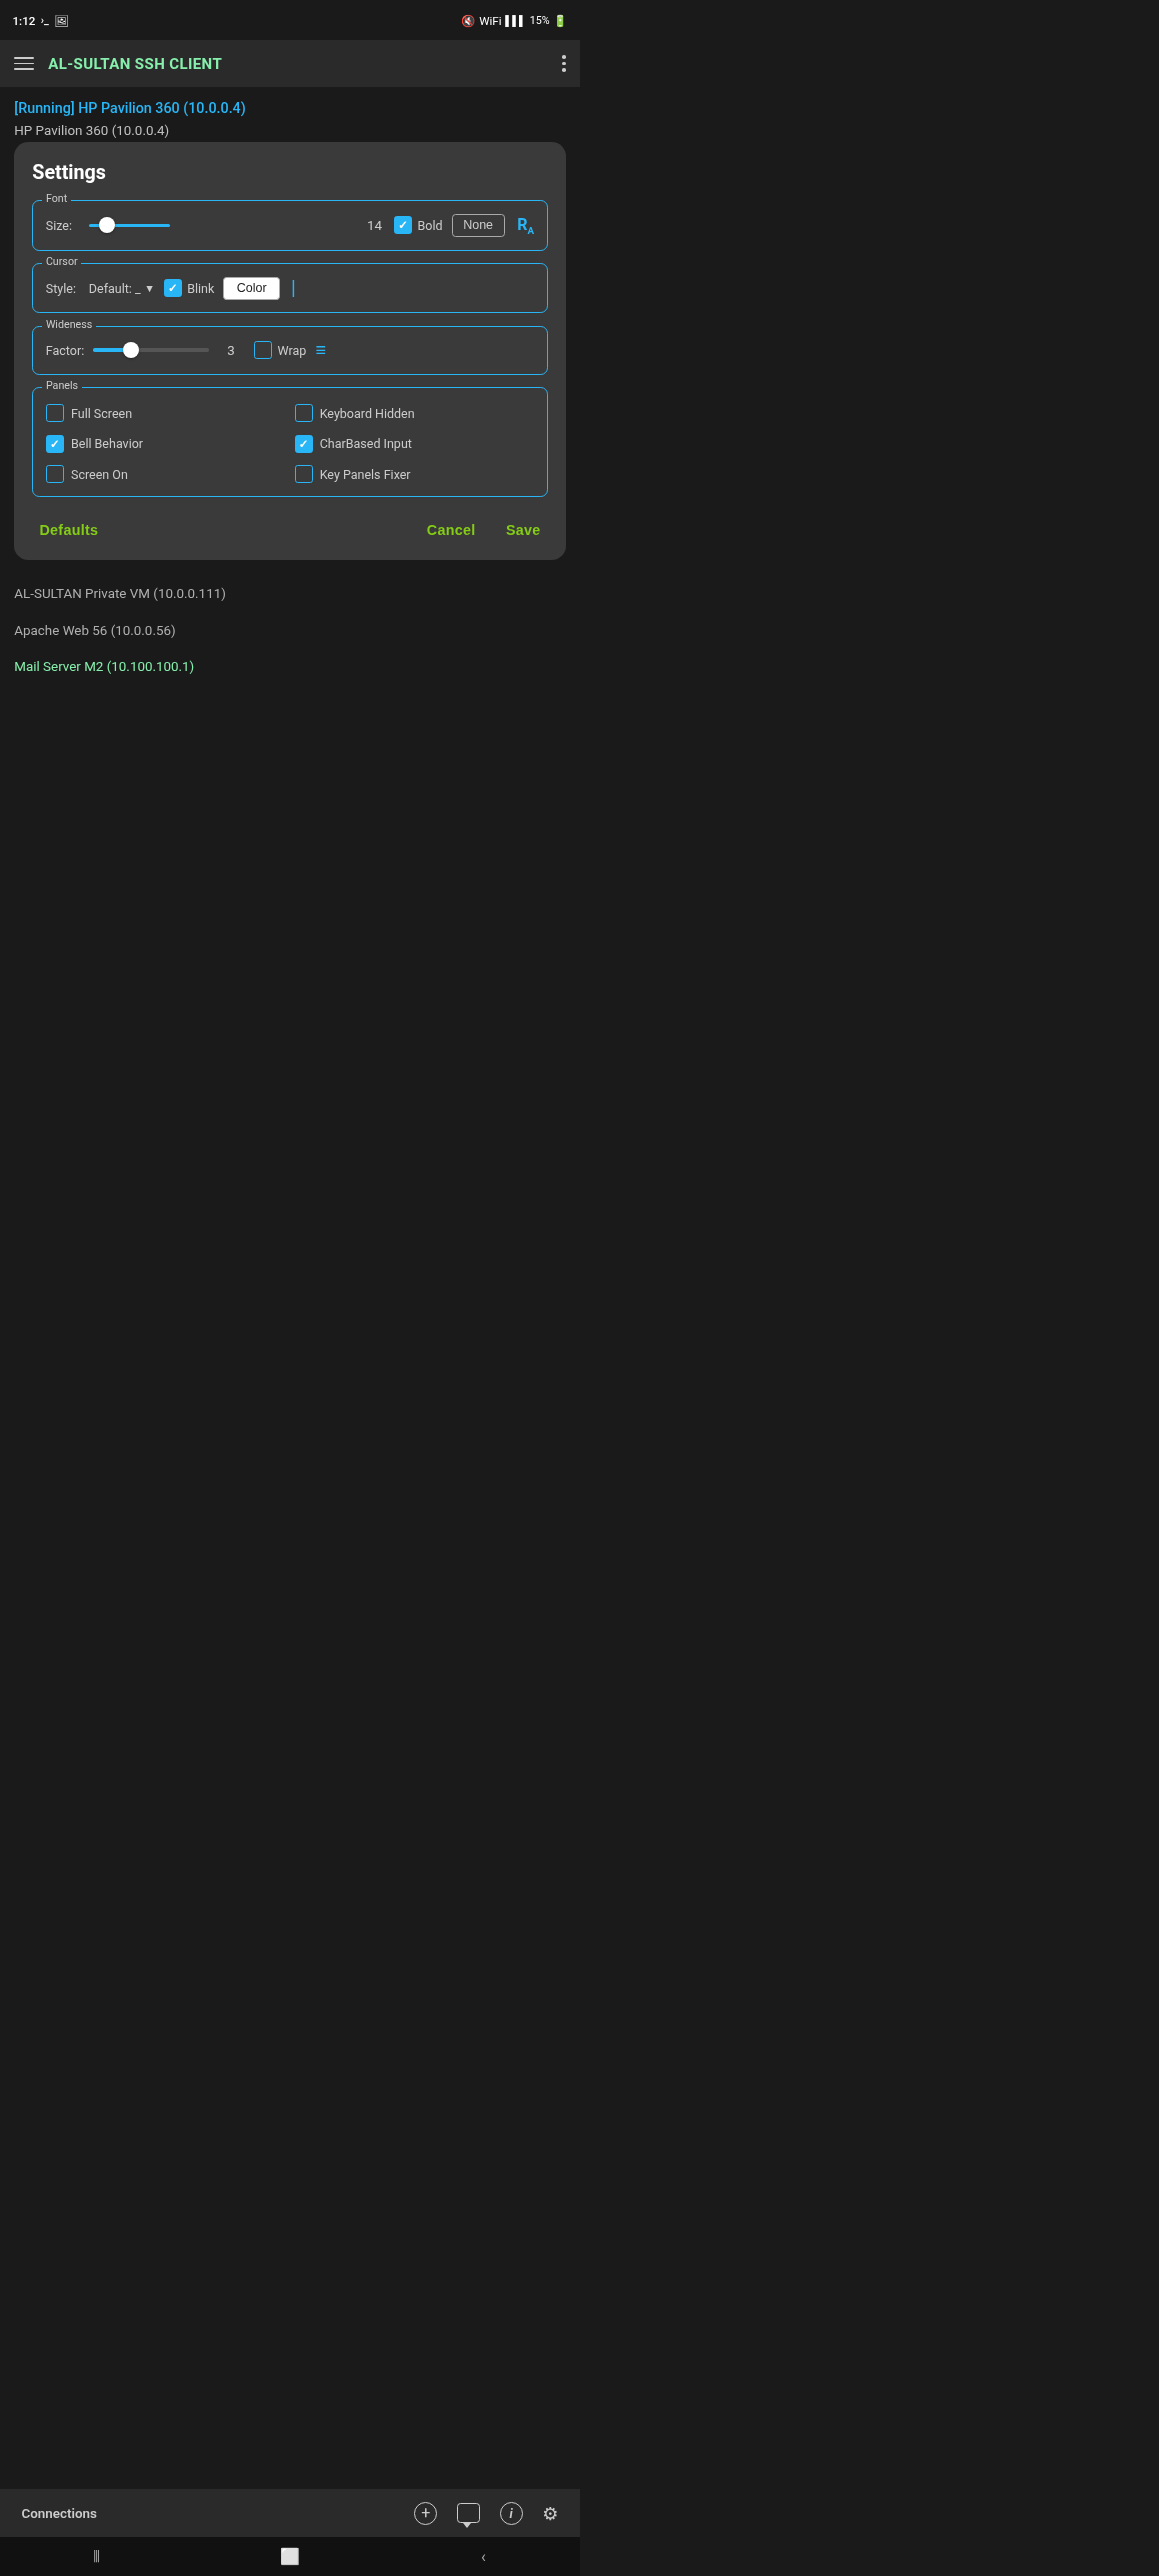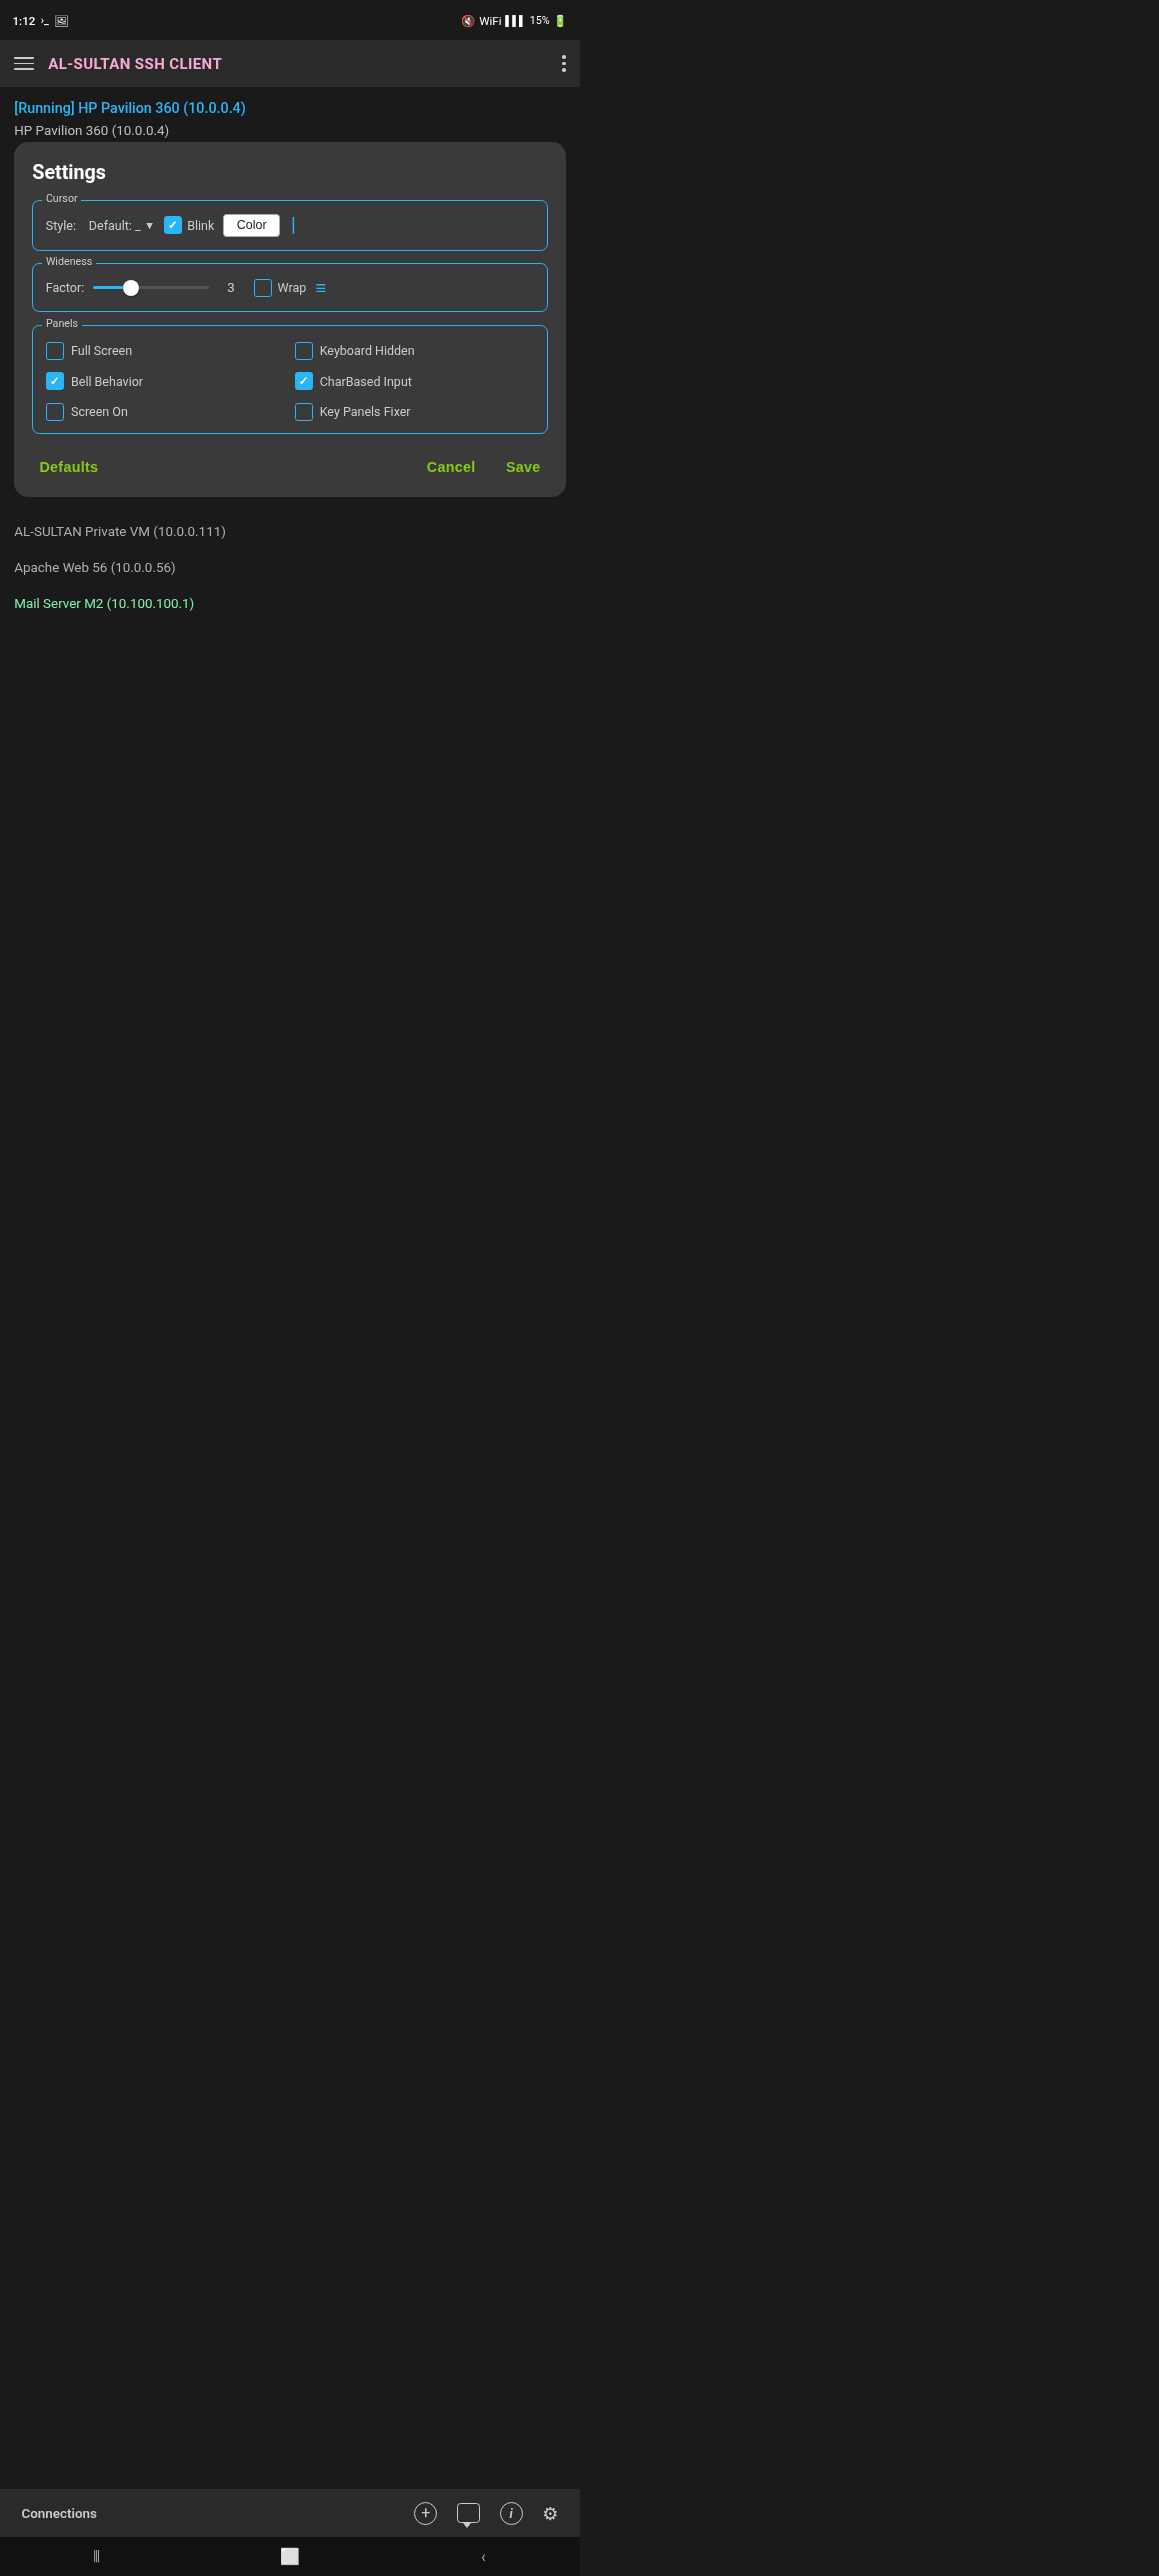--- a/index.html
+++ b/index.html
@@ -57,21 +57,21 @@
     }
     .app-bar-menu span {
       display: block;
       width: 19.7px;
       height: 1.8px;
       background: #ccc;
       border-radius: 0.9px;
     }
     .app-bar-title {
       flex: 1;
-      color: #f9a8d4;
+      color: #86efac;
       font-size: 15px;
       font-weight: 700;
       letter-spacing: 0.4px;
     }
     .app-bar-more {
       color: #ccc;
       font-size: 19.7px;
       cursor: pointer;
       display: flex;
       flex-direction: column;
@@ -477,20 +477,39 @@
 </div>
 
 <div class="main-content">
 
   <div class="running-session">[Running] HP Pavilion 360 (10.0.0.4)</div>
   <div class="session-name">HP Pavilion 360 (10.0.0.4)</div>
 
   <div class="settings-dialog">
     <div class="settings-title">Settings</div>
 
+    <div class="section-box">
+      <span class="section-label">Font</span>
+      <div class="font-row">
+        <span class="row-label">Size:</span>
+        <div class="slider-container">
+          <div class="slider-track">
+            <div class="slider-bg"></div>
+            <div class="slider-thumb"></div>
+          </div>
+        </div>
+        <span class="slider-value">14</span>
+        <div class="checkbox-wrap">
+          <div class="checkbox checked"></div>
+          <span class="checkbox-label">Bold</span>
+        </div>
+        <button class="button-box">None</button>
+        <span class="font-icon" style="font-style:normal;font-size:16px;">R<sub style="font-size:9.8px;">A</sub></span>
+      </div>
+    </div>
 
     <div class="section-box">
       <span class="section-label">Cursor</span>
       <div class="cursor-row">
         <span class="row-label">Style:</span>
         <div class="dropdown-wrap">
           <span class="dropdown-label">Default: _</span>
           <span class="dropdown-arrow">▼</span>
         </div>
         <div class="checkbox-wrap">

